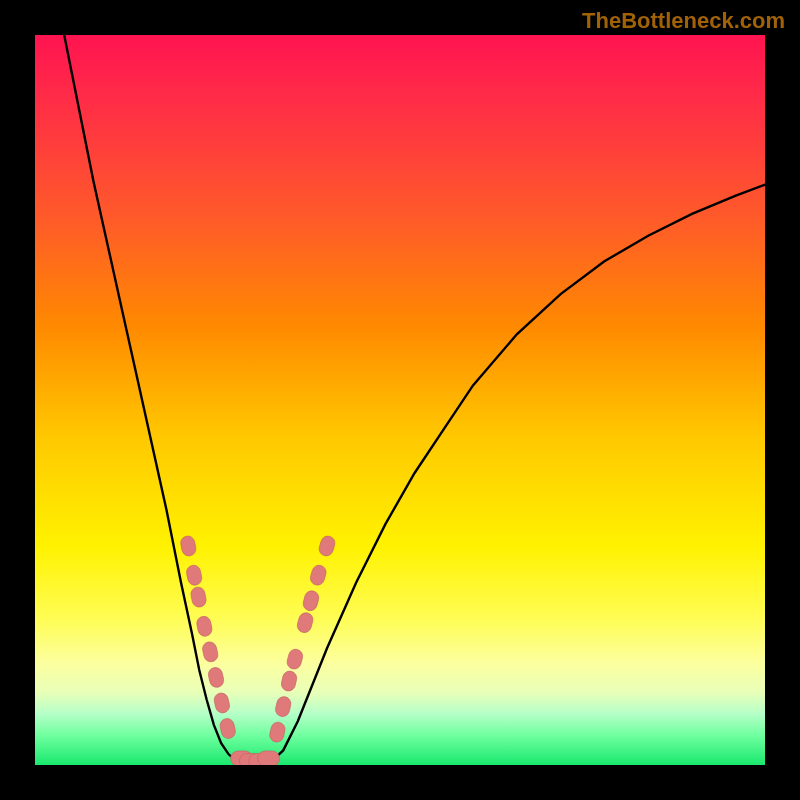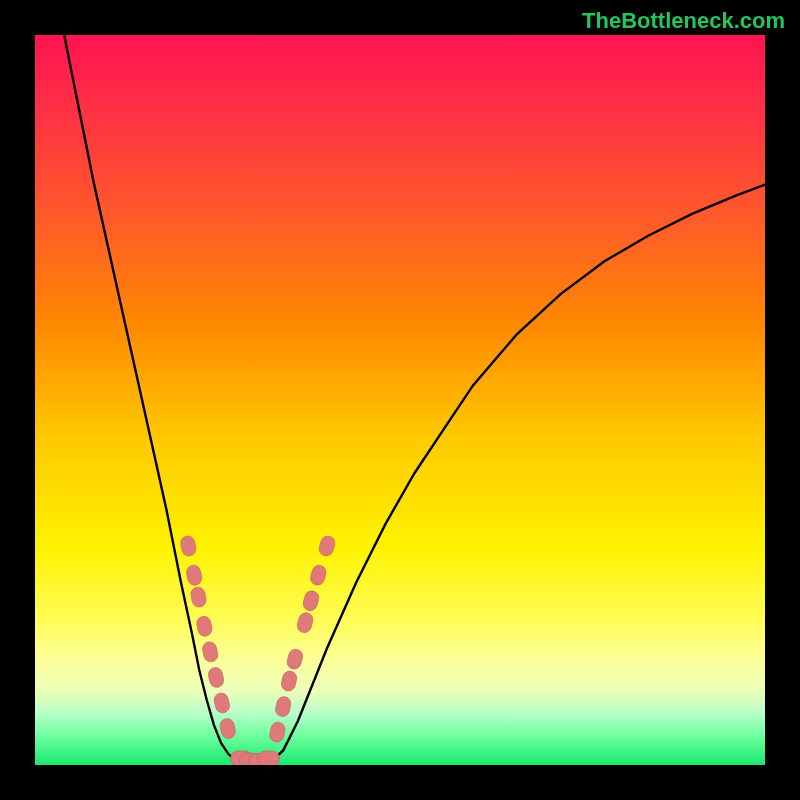--- a/index.html
+++ b/index.html
@@ -39,21 +39,21 @@
       #19e86e 100%);
     overflow: hidden;
   }
   .label {
     position: absolute;
     top: 8px;
     right: 15px;
     font-family: Arial, Helvetica, sans-serif;
     font-size: 22px;
     font-weight: 600;
-    color: #22c55e;
+    color: #a16207;
   }
   svg.curve {
     position: absolute;
     left: 0;
     top: 0;
     width: 730px;
     height: 730px;
   }
 </style>
 </head>

